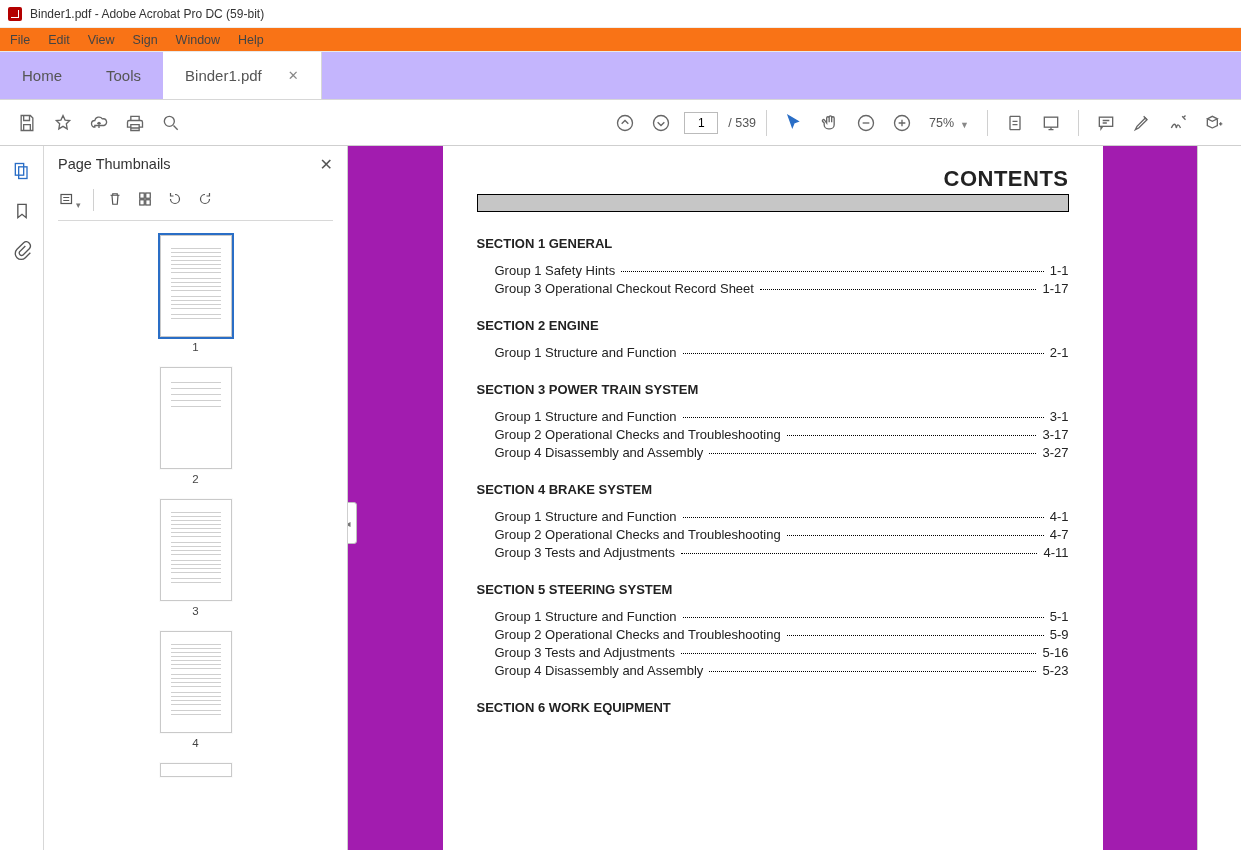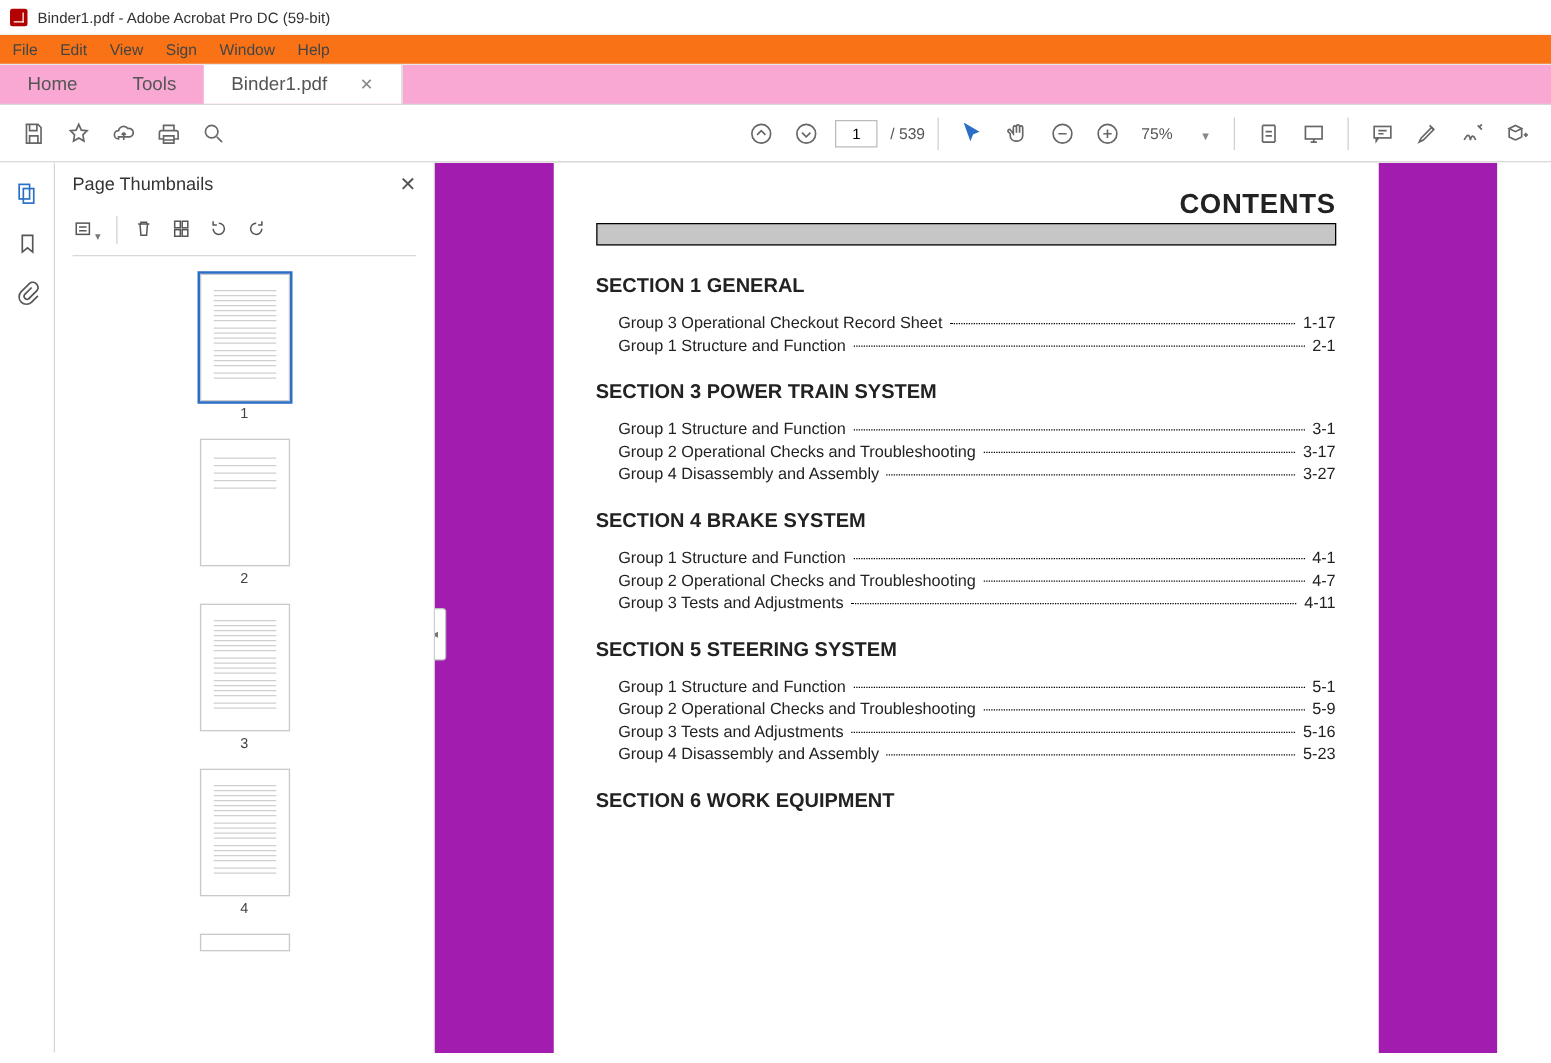--- a/index.html
+++ b/index.html
@@ -3,33 +3,33 @@
 <meta charset="utf-8">
 <style>
   html,body{margin:0;padding:0;height:100%;font-family:"Segoe UI",Arial,sans-serif;font-size:13px;color:#222;background:#fff;overflow:hidden}
   *{box-sizing:border-box}
   .titlebar{height:28px;display:flex;align-items:center;padding:0 8px;background:#fff;border-bottom:1px solid #eee}
   .titlebar .sq{width:14px;height:14px;background:#b30000;margin-right:8px;border-radius:2px;position:relative}
   .titlebar .sq::after{content:"";position:absolute;inset:3px;border:1px solid #fff;border-top:none;border-left:none}
   .titlebar-text{font-size:12px;color:#333}
   .menubar{height:24px;display:flex;align-items:center;gap:18px;padding:0 10px;background:#f97316;border-bottom:1px solid #e8e8e8;font-size:12.5px;color:#444}
   .menubar span{cursor:default}
-  .tabsbar{height:32px;background:#f9a8d4;display:flex;align-items:stretch;border-bottom:1px solid #d7d7d7}
+  .tabsbar{height:48px;background:#c4b5fd;display:flex;align-items:stretch;border-bottom:1px solid #d7d7d7}
   .tabitem{display:flex;align-items:center;padding:0 22px;color:#555;font-size:15px;cursor:default}
   .tabitem.doc{background:#fff;border-right:1px solid #d7d7d7;gap:26px}
   .tabitem .x{color:#888;font-size:13px}
   .toolbar{height:46px;display:flex;align-items:center;border-bottom:1px solid #cfcfcf;padding:0 10px;gap:2px;background:#fff}
   .tb-spacer{flex:1}
   .tb-sep{width:1px;height:26px;background:#d0d0d0;margin:0 8px}
   .tb-btn{width:34px;height:34px;display:flex;align-items:center;justify-content:center;color:#666;border-radius:3px}
   .tb-btn svg{width:20px;height:20px;stroke:#666;fill:none;stroke-width:1.6}
   .tb-btn.on svg{stroke:#2a6ec6;fill:#2a6ec6}
   .pg-in{width:34px;height:22px;border:1px solid #bbb;text-align:center;font-size:12px;margin:0 4px}
   .pg-total{color:#555;font-size:12.5px;margin-left:4px}
-  .zoom-sel{display:flex;align-items:flex-end;gap:22px;color:#555;font-size:12.5px;margin:0 8px}
+  .zoom-sel{display:flex;align-items:flex-end;gap:6px;color:#555;font-size:12.5px;margin:0 8px}
   .zoom-sel .car{font-size:9px;color:#888}
   .main{display:flex;height:calc(100% - 138px)}
   .leftrail{width:44px;background:#fff;border-right:1px solid #d7d7d7;display:flex;flex-direction:column;align-items:center;padding-top:14px;gap:18px}
   .leftrail .ic{width:22px;height:22px;display:flex;align-items:center;justify-content:center}
   .leftrail .ic svg{width:20px;height:20px;stroke:#555;fill:none;stroke-width:1.6}
   .leftrail .ic.active svg{stroke:#2a6ec6}
   .panel{width:304px;border-right:1px solid #cfcfcf;display:flex;flex-direction:column;background:#fff}
   .panel-hdr{height:36px;display:flex;align-items:center;justify-content:space-between;padding:0 14px;font-size:14.5px;color:#333}
   .panel-hdr .x{color:#555;font-size:16px;cursor:default}
   .panel-tb{height:36px;display:flex;align-items:center;gap:12px;padding:0 14px}
@@ -41,21 +41,21 @@
   .thumb .pg{width:72px;height:102px;background:#fff;border:1px solid #c9c9c9;box-shadow:0 0 0 1px rgba(0,0,0,.02);position:relative;overflow:hidden}
   .thumb.sel .pg{outline:2px solid #2a6ec6}
   .thumb .num{font-size:11.5px;color:#444}
   .pg .ln{position:absolute;left:10px;right:10px;height:1px;background:#cfcfcf}
   .viewer{flex:1;background:#a21caf;display:flex;justify-content:center;overflow:auto;position:relative}
   .viewer .grab{position:absolute;left:-9px;top:50%;width:18px;height:42px;background:#fff;border:1px solid #bfbfbf;border-radius:3px;display:flex;align-items:center;justify-content:center}
   .viewer .grab::after{content:"◂";color:#777;font-size:10px}
   .paper{width:660px;min-height:900px;background:#fff;margin:0;position:relative;padding:20px 34px 34px 34px}
   .paper h1.title{text-align:right;font-size:22px;margin:0 0 2px 0;letter-spacing:.5px}
   .paper .bar{height:18px;background:#c6c6c6;border:1px solid #000;margin-bottom:24px}
-  .sec-h{font-weight:700;font-size:16px;margin:22px 0 12px 0}
+  .sec-h{font-weight:700;font-size:13px;margin:22px 0 12px 0}
   .sec-h:first-of-type{margin-top:0}
   .grp{display:flex;align-items:baseline;font-size:13px;margin:3px 0 3px 18px;white-space:nowrap}
   .grp .lbl{flex:0 0 auto}
   .grp .dots{flex:1;border-bottom:1.4px dotted #000;margin:0 6px;position:relative;top:-3px}
   .grp .pgno{flex:0 0 auto}
   .rrail{width:44px;background:#fff;border-left:1px solid #cfcfcf}
   ::-webkit-scrollbar{width:16px}
   ::-webkit-scrollbar-track{background:#f2f2f2}
   ::-webkit-scrollbar-thumb{background:#c4c4c4;border:3px solid #f2f2f2;border-radius:8px}
   ::-webkit-scrollbar-button{height:16px;background:#f2f2f2}
@@ -334,24 +334,30 @@
   </div>
 
   <div class="viewer">
     <div class="grab"></div>
     <div class="paper">
       <h1 class="title">CONTENTS</h1>
       <div class="bar"></div>
       <div id="sections">
           <div class="sec-h">SECTION 1  GENERAL</div>
           <div class="grp">
+            <span class="lbl">Group   1  Safety Hints</span>
+            <span class="dots"></span>
+            <span class="pgno">1-1</span>
+          </div>
+          <div class="grp">
             <span class="lbl">Group   3  Operational Checkout Record Sheet</span>
             <span class="dots"></span>
             <span class="pgno">1-17</span>
           </div>
+          <div class="sec-h">SECTION 2  ENGINE</div>
           <div class="grp">
             <span class="lbl">Group   1  Structure and Function</span>
             <span class="dots"></span>
             <span class="pgno">2-1</span>
           </div>
           <div class="sec-h">SECTION 3  POWER TRAIN SYSTEM</div>
           <div class="grp">
             <span class="lbl">Group   1  Structure and Function</span>
             <span class="dots"></span>
             <span class="pgno">3-1</span>

